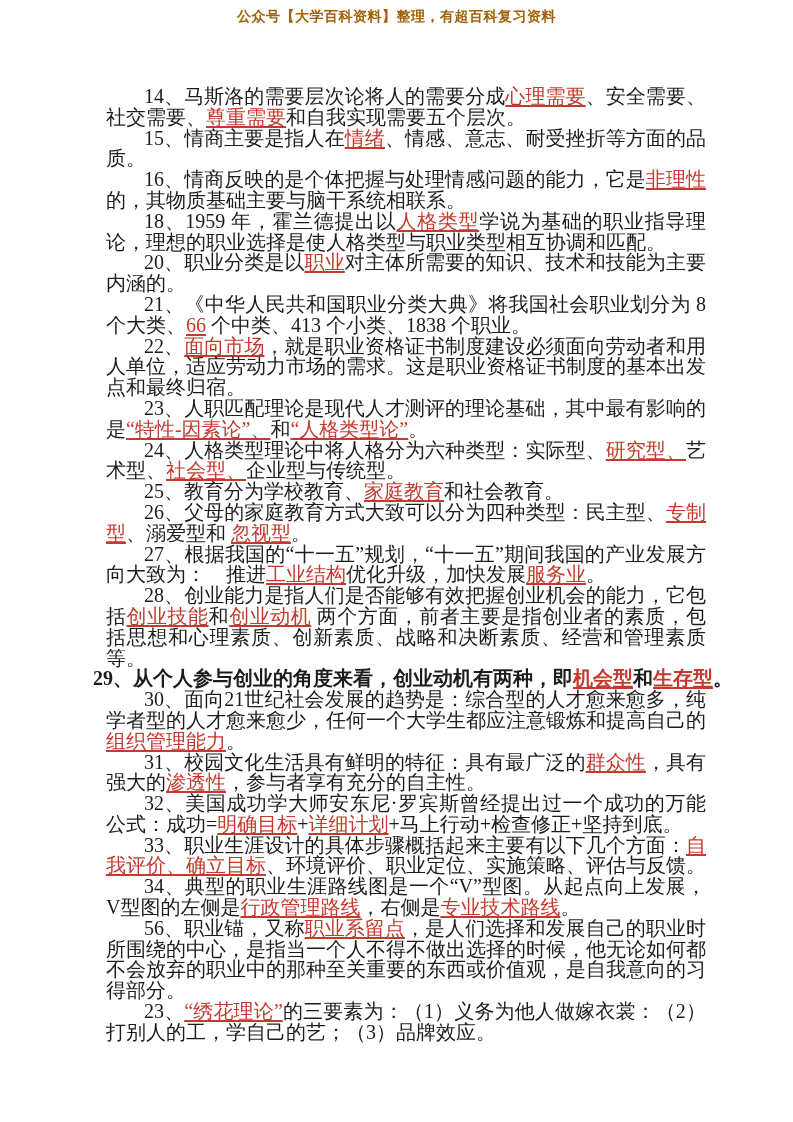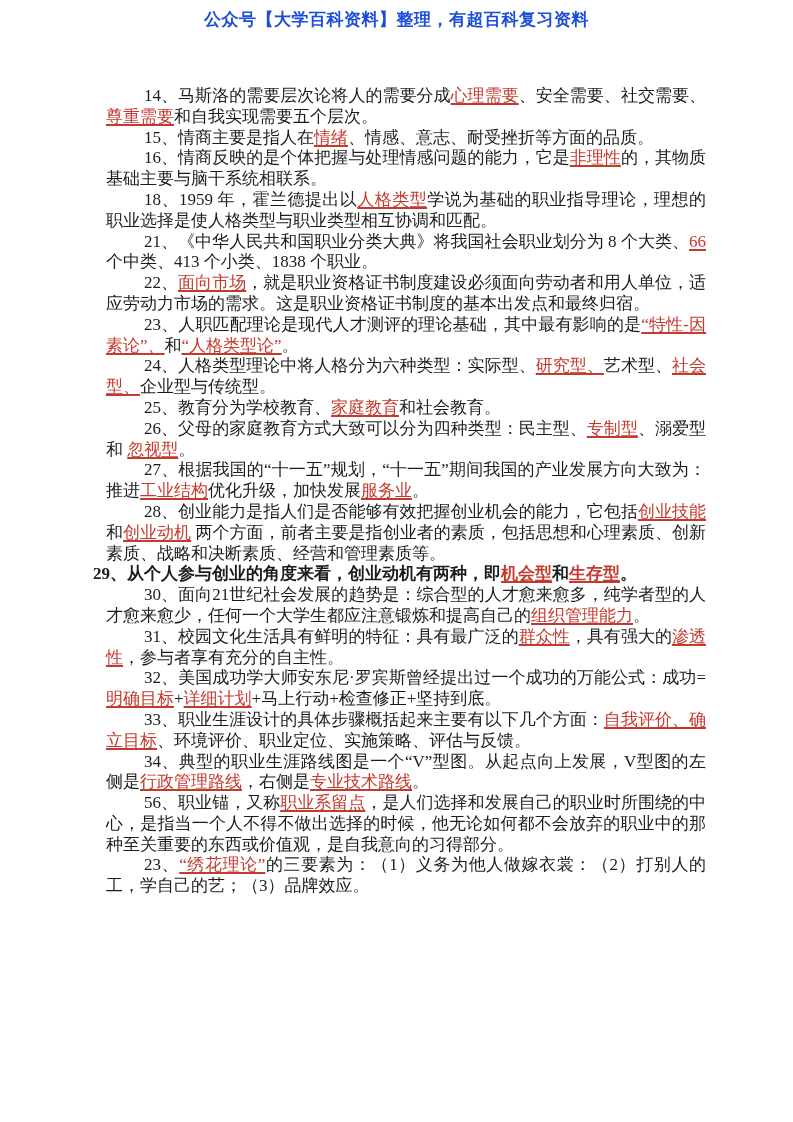--- a/index.html
+++ b/index.html
@@ -17,30 +17,30 @@
     font-family: "Liberation Serif", "DejaVu Serif", serif;
     color: #1c1c1c;
   }
   .doc-header {
     position: absolute;
     top: 8px;
     left: 0;
     width: 100%;
     text-align: center;
     font-weight: bold;
-    font-size: 17px;
+    font-size: 14px;
     letter-spacing: 0.5px;
-    color: #1d4ed8;
+    color: #a16207;
   }
   .doc-body {
     position: absolute;
     top: 86px;
     left: 106px;
     width: 600px;
-    font-size: 17px;
+    font-size: 20px;
     line-height: 20.8px;
     text-align: justify;
     text-justify: inter-ideograph;
   }
   .doc-body p {
     margin: 0;
     padding: 0;
     text-indent: 38px;
     word-break: break-all;
   }
@@ -60,20 +60,21 @@
 </head>
 <body>
 
 <div class="page">
   <div class="doc-header">公众号【大学百科资料】整理，有超百科复习资料</div>
   <div class="doc-body">
       <p><span>14、马斯洛的需要层次论将人的需要分成</span><span class="hl">心理需要</span><span>、安全需要、社交需要、</span><span class="hl">尊重需要</span><span>和自我实现需要五个层次。</span></p>
       <p><span>15、情商主要是指人在</span><span class="hl">情绪</span><span>、情感、意志、耐受挫折等方面的品质。</span></p>
       <p><span>16、情商反映的是个体把握与处理情感问题的能力，它是</span><span class="hl">非理性</span><span>的，其物质基础主要与脑干系统相联系。</span></p>
       <p><span>18、1959 年，霍兰德提出以</span><span class="hl">人格类型</span><span>学说为基础的职业指导理论，理想的职业选择是使人格类型与职业类型相互协调和匹配。</span></p>
+      <p><span>20、职业分类是以</span><span class="hl">职业</span><span>对主体所需要的知识、技术和技能为主要内涵的。</span></p>
       <p><span>21、《中华人民共和国职业分类大典》将我国社会职业划分为 8 个大类、</span><span class="hl">66</span><span> 个中类、413 个小类、1838 个职业。</span></p>
       <p><span>22、</span><span class="hl">面向市场</span><span>，就是职业资格证书制度建设必须面向劳动者和用人单位，适应劳动力市场的需求。这是职业资格证书制度的基本出发点和最终归宿。</span></p>
       <p><span>23、人职匹配理论是现代人才测评的理论基础，其中最有影响的是</span><span class="hl">“特性-因素论”、</span><span>和</span><span class="hl">“人格类型论”</span><span>。</span></p>
       <p><span>24、人格类型理论中将人格分为六种类型：实际型、</span><span class="hl">研究型、</span><span>艺术型、</span><span class="hl">社会型、</span><span>企业型与传统型。</span></p>
       <p><span>25、教育分为学校教育、</span><span class="hl">家庭教育</span><span>和社会教育。</span></p>
       <p><span>26、父母的家庭教育方式大致可以分为四种类型：民主型、</span><span class="hl">专制型</span><span>、溺爱型和 </span><span class="hl">忽视型</span><span>。</span></p>
       <p><span>27、根据我国的“十一五”规划，“十一五”期间我国的产业发展方向大致为：　推进</span><span class="hl">工业结构</span><span>优化升级，加快发展</span><span class="hl">服务业</span><span>。</span></p>
       <p><span>28、创业能力是指人们是否能够有效把握创业机会的能力，它包括</span><span class="hl">创业技能</span><span>和</span><span class="hl">创业动机</span><span> 两个方面，前者主要是指创业者的素质，包括思想和心理素质、创新素质、战略和决断素质、经营和管理素质等。</span></p>
       <p class="outdent"><span>29、从个人参与创业的角度来看，创业动机有两种，即</span><span class="hl">机会型</span><span>和</span><span class="hl">生存型</span><span>。</span></p>
       <p><span>30、面向21世纪社会发展的趋势是：综合型的人才愈来愈多，纯学者型的人才愈来愈少，任何一个大学生都应注意锻炼和提高自己的</span><span class="hl">组织管理能力</span><span>。</span></p>

